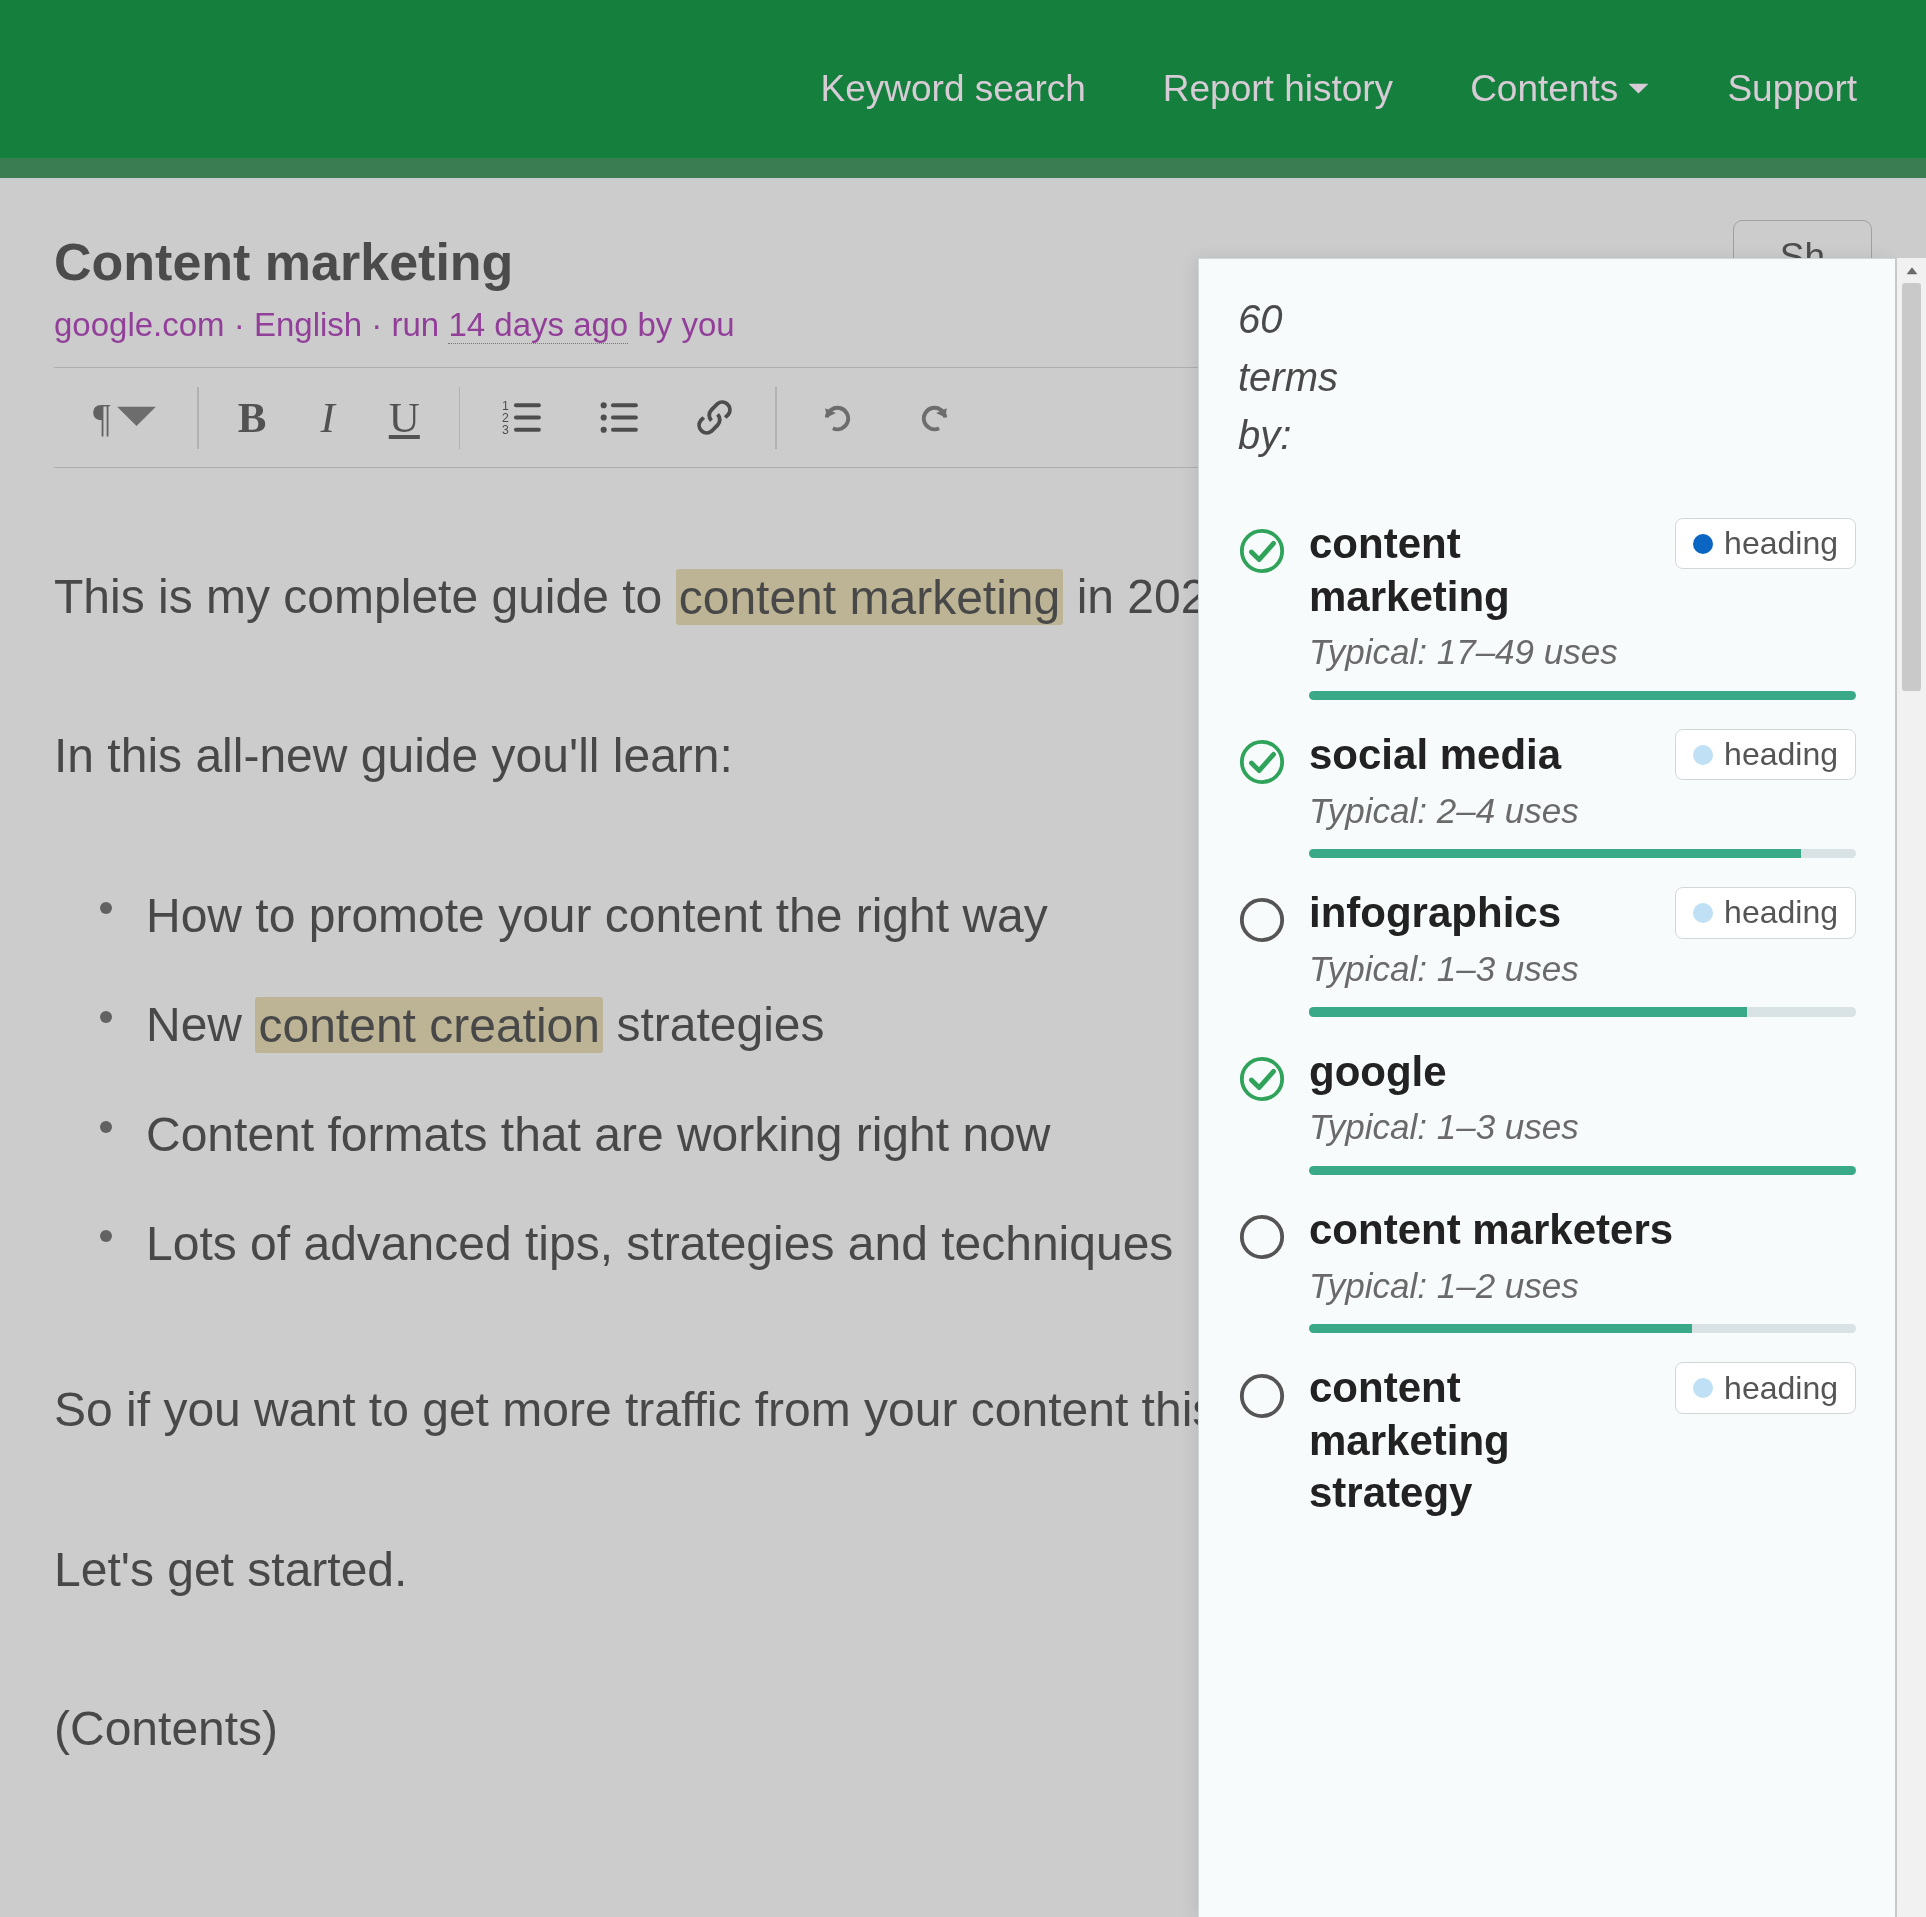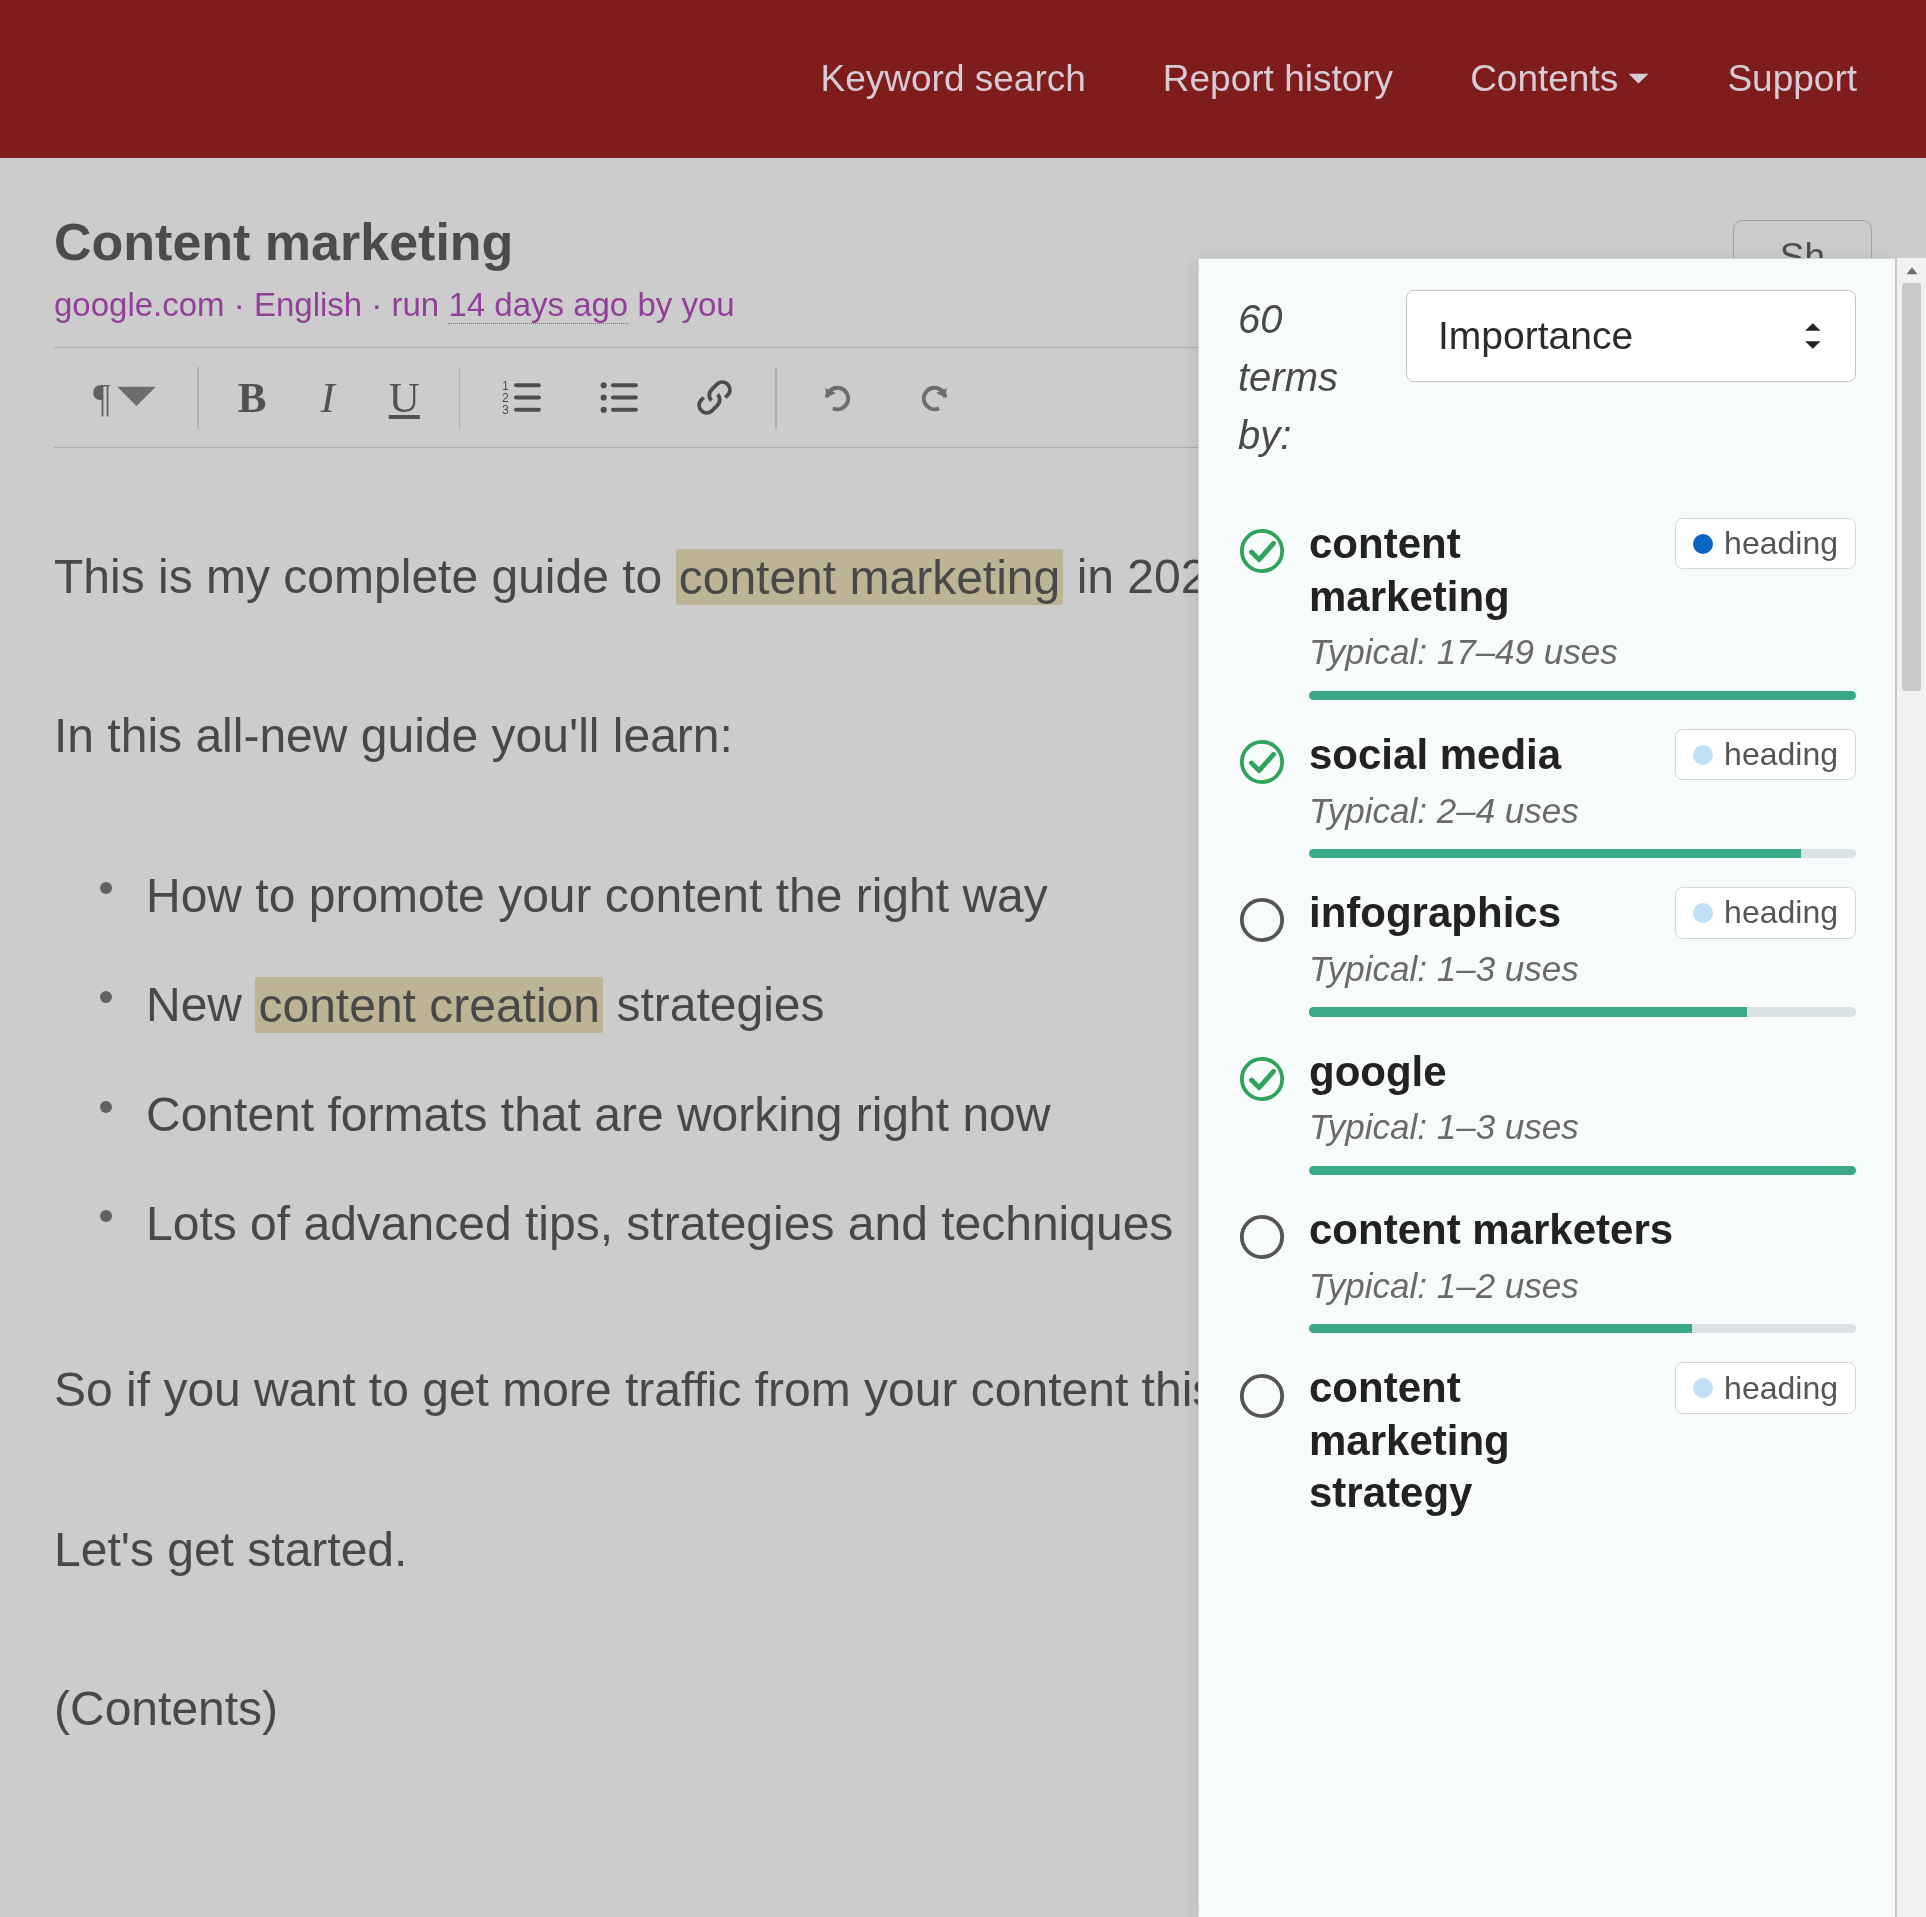--- a/index.html
+++ b/index.html
@@ -2,22 +2,22 @@
 <html style="font-size:12.3px"><head>
 <meta charset="utf-8">
 <style>
   * { box-sizing: border-box; margin: 0; padding: 0; }
   html, body { width: 1926px; height: 1918px; overflow: hidden; font-family: "Segoe UI", Arial, sans-serif; }
   body { background: #ffffff; position: relative; }
 
   
   .navbar {
     width: 100%;
-    height: 158px;
-    background: #7f1d1d;
+    height: 178px;
+    background: #15803d;
     display: flex;
     align-items: center;
     justify-content: flex-end;
     padding-right: 69px;
     gap: 77px;
   }
   .navlink {
     color: #d7cbd6;
     font-size: 37px;
     font-weight: 400;
@@ -294,31 +294,20 @@
 
 <div class="scrim"></div>
 
 <div class="panel">
   <div class="panel-head">
     <div class="lbl">
       <span>60</span><br>
       <span>terms</span><br>
       <span>by:</span>
     </div>
-    <div class="sort-select">
-      <span>Importance</span>
-      <span class="sort-caret">
-        <svg viewBox="0 0 28 18">
-            <path d="M4 14 L14 4 L24 14 Z"></path>
-          </svg>
-        <svg viewBox="0 0 28 18">
-            <path d="M4 4 L14 14 L24 4 Z"></path>
-          </svg>
-      </span>
-    </div>
   </div>
 
   <div id="terms-container">
       <div class="term">
         <svg viewBox="0 0 100 100" class="status st-check">
           <circle cx="50" cy="50" r="42"></circle>
           <path d="M28 52 L44 68 L74 34"></path>
         </svg>
         <div class="body">
           <div class="row1">

